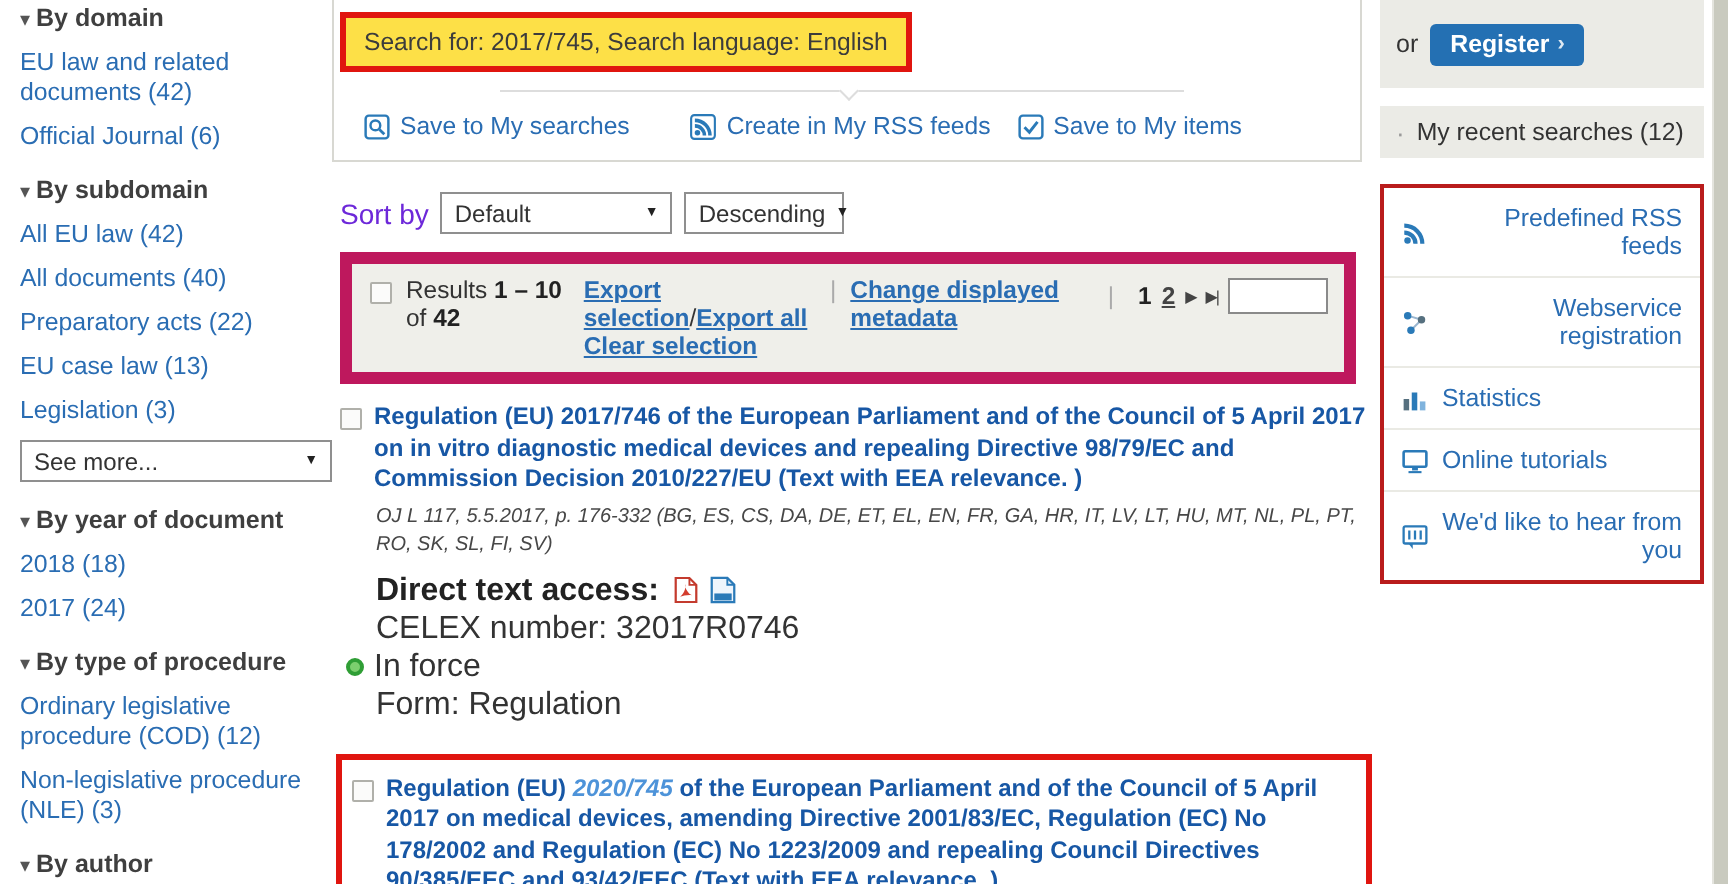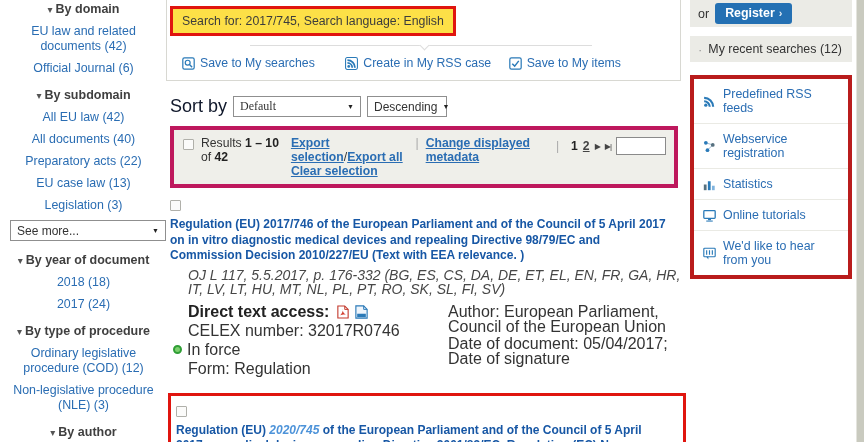--- a/index.html
+++ b/index.html
@@ -1,21 +1,21 @@
 <!DOCTYPE html>
 <html><head>
 <meta charset="utf-8">
 <style>
   * { margin:0; padding:0; box-sizing:border-box; }
   html,body { width:864px; height:442px; overflow:hidden; background:#fff;
     font-family:"Liberation Sans","DejaVu Sans",sans-serif; color:#333; }
   .page { display:flex; width:864px; height:442px; }
 
   
-  .lsb { width:163px; padding:2px 6px 18px 10px; flex:none;text-align:center; }
+  .lsb { width:163px; padding:2px 6px 18px 10px; flex:none; }
   .lsb-section { margin-bottom:12px; }
   .lsb-h { font-size:12.5px; font-weight:bold; color:#3f3f3f; margin-bottom:8px; }
   .lsb-h .tri { color:#555; font-size:10px; margin-right:3px; }
   .lsb a.flink { display:block; font-size:12.4px; color:#2a6db3; text-decoration:none;
     line-height:15px; margin-bottom:7px; cursor:pointer; }
   .selbox { display:flex; align-items:center; justify-content:space-between;
     border:1px solid #8f8f8f; background:#fff; font-size:12px; color:#333;
     padding:2px 6px; height:21px; cursor:default; }
   .selbox .arr { font-size:7px; color:#222; margin-left:5px; }
   .lsb .selbox { width:156px; margin-top:2px; margin-bottom:4px; }
@@ -29,70 +29,70 @@
   .divider { border-top:1px solid #ddd; margin:9px 80px 0 80px; position:relative; height:5px; }
   .divider .notch { position:absolute; left:50%; top:-4px; width:7px; height:7px;
     background:#fff; border-right:1px solid #ddd; border-bottom:1px solid #ddd;
     transform:rotate(45deg); }
   .actions { display:flex; margin-top:6px; padding-left:12px; }
   .action { width:170px; display:flex; align-items:center; gap:5px; }
   .action a { font-size:12.3px; color:#2a6db3; text-decoration:none; cursor:pointer; }
   .icon { display:inline-block; line-height:0; }
 
   .sortrow { display:flex; align-items:center; gap:6px; margin-top:15px; padding-left:4px; }
-  .sortrow .lbl { font-size:18px; color:#0f172a; }
-  .sortrow .selbox.s1 { width:128px;font-family:Liberation Serif, serif; }
+  .sortrow .lbl { font-size:14px; color:#6d28d9; }
+  .sortrow .selbox.s1 { width:116px; }
   .sortrow .selbox.s2 { width:80px; }
 
-  .rbar { margin:9px 10px 0 4px; background:#efefea; border:4px solid #be185d;
+  .rbar { margin:9px 10px 0 4px; background:#efefea; border:6px solid #be185d;
     padding:6px 8px; display:flex; align-items:flex-start; font-size:12.2px; }
   .rbar b { color:#222; }
   .rbar a { color:#2a6db3; text-decoration:underline; cursor:pointer;font-weight:bold; }
   .cb { width:11px; height:11px; border:1px solid #b0b0aa; background:#fbfbfa;
     flex:none; display:inline-block; border-radius:1px; }
   .rbar .cb { margin:3px 7px 0 1px; }
   .exports { display:inline-block; margin-left:7px; text-align:left; }
   .pipe { color:#aaa; margin:0 7px; }
   .pager { margin-left:auto; display:flex; align-items:center; gap:5px; padding-top:1px; }
   .pager .cur { font-weight:bold; color:#222; }
   .pager .pg { color:#444; text-decoration:underline; cursor:pointer; }
   .pager .arrow { font-size:8px; color:#444; letter-spacing:-1px; cursor:pointer; }
   .pager input { width:50px; height:18px; border:1px solid #8a8a8a; background:#fff; }
 
   .result { margin-top:9px; padding-left:4px; }
-  .rhead { display:flex; gap:6px;flex-direction:column; }
+  .rhead { display:flex; gap:6px; }
   .rhead .cb { margin-top:3px; }
   .rtitle { width:499px; font-size:12px; font-weight:bold; color:#1757a5; line-height:15.5px; cursor:pointer; }
   .rtitle .match { font-style:italic; color:#4d93d9; }
-  .oj { font-style:italic; color:#474747; font-size:14px; line-height:14.5px;
+  .oj { font-style:italic; color:#474747; font-size:10px; line-height:14.5px;
     margin:4px 0 0 18px; width:502px; }
   .meta { display:flex; margin:7px 0 0 18px; font-size:16px; line-height:15px; }
   .meta-left { width:250px; }
   .meta-left .row { margin-bottom:4px; }
   .dta { font-weight:bold; color:#222; }
   .statusrow { display:flex; align-items:center; gap:5px; margin-left:-15px; margin-bottom:4px; }
   .dot { width:9px; height:9px; border-radius:50%; background:#7ccf6e; border:2px solid #2f9e35; flex:none; }
   .meta-right { width:238px; margin-left:10px; }
   .meta-right .row { margin-bottom:2px; }
 
   .result2box { border:3px solid #e0150f; margin:13px 2px 0 0; padding:7px 8px 8px 5px; background:#fff; }
   .result2box .rtitle { width:488px; }
 
   
   .rsb { width:162px; flex:none; margin-left:2px; }
   .gbar { background:#ebebe6; padding:4px 8px; display:flex; align-items:center; }
-  .gbar.first { height:27px; }
+  .gbar.first { height:44px; }
   .orlbl { font-size:12.5px; color:#333; margin-right:6px; }
   .regbtn { background:#2470b3; color:#fff; font-size:12.4px; font-weight:bold;
     border:none; border-radius:3px; padding:3px 10px 4px 10px; cursor:pointer;
     display:inline-flex; align-items:center; gap:4px; }
   .regbtn .chev { font-size:11px; opacity:.85; }
   .gbar.second { margin-top:9px; height:26px; font-size:12.4px; color:#333; gap:6px; }
   .bullet { color:#999; font-size:13px; }
-  .linksbox { margin-top:13px; border:4px solid #b91c1c; background:#fff; }
+  .linksbox { margin-top:13px; border:2px solid #b91c1c; background:#fff;text-align:right; }
   .lrow { display:flex; align-items:center; gap:7px; padding:8px 9px; border-top:1px solid #eaeae4; cursor:pointer; }
   .lrow:first-child { border-top:none; }
   .lrow a { font-size:12.4px; color:#2a6db3; text-decoration:none; }
 
   
   .scroll-gap { width:4px; flex:none; background:#fff; }
   .scrollbar { width:8px; flex:none; background:#c9cabf; border-left:1px solid #e4e4de; }
 </style>
 </head>
 <body>
@@ -155,21 +155,21 @@
         </div>
         <div class="action">
           <span class="icon">
             <svg width="13" height="13" viewBox="0 0 16 16">
                 <rect x="0.7" y="0.7" width="14.6" height="14.6" rx="2" fill="none" stroke="#2a7ab8" stroke-width="1.3"></rect>
                 <circle cx="4.6" cy="11.6" r="1.7" fill="#2a7ab8"></circle>
                 <path d="M3 6.2a7 7 0 0 1 7 7h-2.2a4.8 4.8 0 0 0-4.8-4.8z" fill="#2a7ab8"></path>
                 <path d="M3 2.8a10.4 10.4 0 0 1 10.4 10.4h-2.2A8.2 8.2 0 0 0 3 5z" fill="#2a7ab8"></path>
               </svg>
           </span>
-          <a>Create in My RSS case</a>
+          <a>Create in My RSS feeds</a>
         </div>
         <div class="action">
           <span class="icon">
             <svg width="13" height="13" viewBox="0 0 16 16">
                 <rect x="1" y="1" width="14" height="14" rx="2" fill="none" stroke="#2a7ab8" stroke-width="1.5"></rect>
                 <path d="M4 8.2l3 3 5-6.4" fill="none" stroke="#2a7ab8" stroke-width="1.8"></path>
               </svg>
           </span>
           <a>Save to My items</a>
         </div>
@@ -234,24 +234,20 @@
                 </svg>
             </span>
           </div>
           <div class="row">CELEX number: 32017R0746</div>
           <div class="statusrow">
             <span class="dot"></span>
             <span>In force</span>
           </div>
           <div class="row">Form: Regulation</div>
         </div>
-        <div class="meta-right">
-          <div class="row">Author: European Parliament, Council of the European Union</div>
-          <div class="row">Date of document: 05/04/2017; Date of signature</div>
-        </div>
       </div>
     </div>
 
     <div class="result" style="padding-left:2px;">
       <div class="result2box">
         <div class="rhead">
           <span class="cb"></span>
           <a class="rtitle"><span>Regulation (EU) </span><span class="match">2020/745</span><span> of the European Parliament and of the Council of 5 April 2017 on medical devices, amending Directive 2001/83/EC, Regulation (EC) No 178/2002 and Regulation (EC) No 1223/2009 and repealing Council Directives 90/385/EEC and 93/42/EEC (Text with EEA relevance. )</span></a>
         </div>
       </div>

